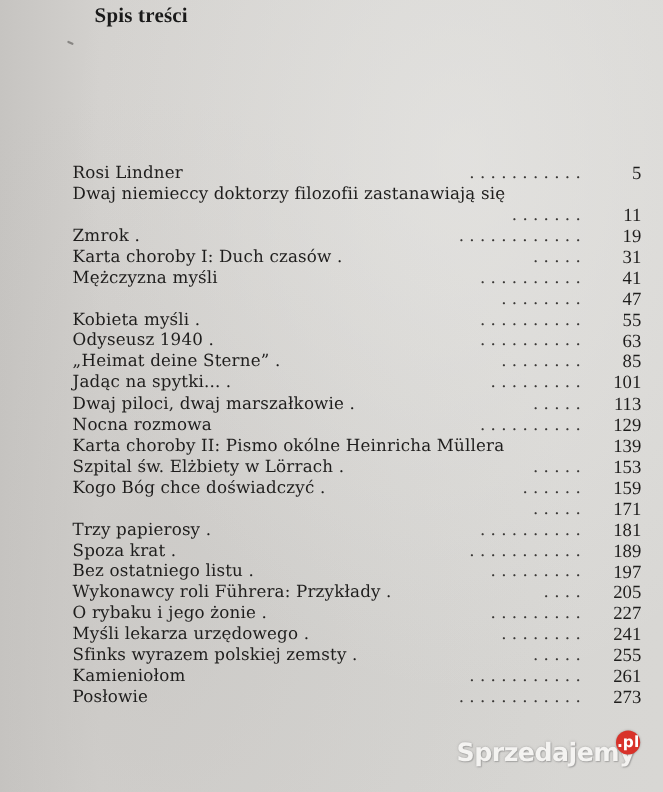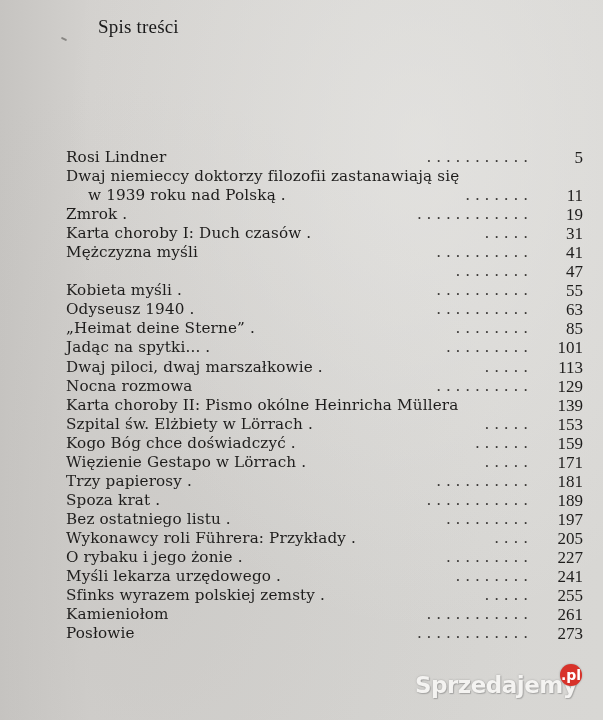--- a/index.html
+++ b/index.html
@@ -17,25 +17,25 @@
         radial-gradient(ellipse at 20% 80%, rgba(195,193,190,0.45), rgba(195,193,190,0) 60%),
         linear-gradient(90deg, #c6c4c1 0%, #d3d1ce 15%, #d6d5d2 60%, #d8d7d4 100%);
       font-family: "DejaVu Serif", "Liberation Serif", serif;
       color: #1e1d1c;
     }
     .page-title {
       position: absolute;
       left: 86px;
       top: 4px;
       font-family: "Liberation Serif", "DejaVu Serif", serif;
-      font-weight: normal;
+      font-weight: bold;
       font-size: 19px;
       letter-spacing: 0.2px;
       color: #1a1a1a;
-      margin: 12px;
+      margin: 0;
     }
     .speck {
       position: absolute;
       left: 61px;
       top: 38px;
       width: 6px;
       height: 2px;
       background: #6a6865;
       transform: rotate(25deg);
       border-radius: 1px;
@@ -125,21 +125,20 @@
 <ul class="toc">
   <li class="toc-line">
     <span class="toc-title">Rosi Lindner</span>
     <span class="toc-leader">. . . . . . . . . . .</span>
     <span class="toc-page">5</span>
   </li>
   <li class="toc-line">
     <span class="toc-title">Dwaj niemieccy doktorzy filozofii zastanawiają się</span>
   </li>
   <li class="toc-line">
-    <span class="toc-title indent">w 1939 roku nad Polską .</span>
     <span class="toc-leader">. . . . . . .</span>
     <span class="toc-page">11</span>
   </li>
   <li class="toc-line">
     <span class="toc-title">Zmrok .</span>
     <span class="toc-leader">. . . . . . . . . . . .</span>
     <span class="toc-page">19</span>
   </li>
   <li class="toc-line">
     <span class="toc-title">Karta choroby I: Duch czasów .</span>
@@ -194,21 +193,20 @@
     <span class="toc-title">Szpital św. Elżbiety w Lörrach .</span>
     <span class="toc-leader">. . . . .</span>
     <span class="toc-page">153</span>
   </li>
   <li class="toc-line">
     <span class="toc-title">Kogo Bóg chce doświadczyć .</span>
     <span class="toc-leader">. . . . . .</span>
     <span class="toc-page">159</span>
   </li>
   <li class="toc-line">
-    <span class="toc-title">Więzienie Gestapo w Lörrach .</span>
     <span class="toc-leader">. . . . .</span>
     <span class="toc-page">171</span>
   </li>
   <li class="toc-line">
     <span class="toc-title">Trzy papierosy .</span>
     <span class="toc-leader">. . . . . . . . . .</span>
     <span class="toc-page">181</span>
   </li>
   <li class="toc-line">
     <span class="toc-title">Spoza krat .</span>

